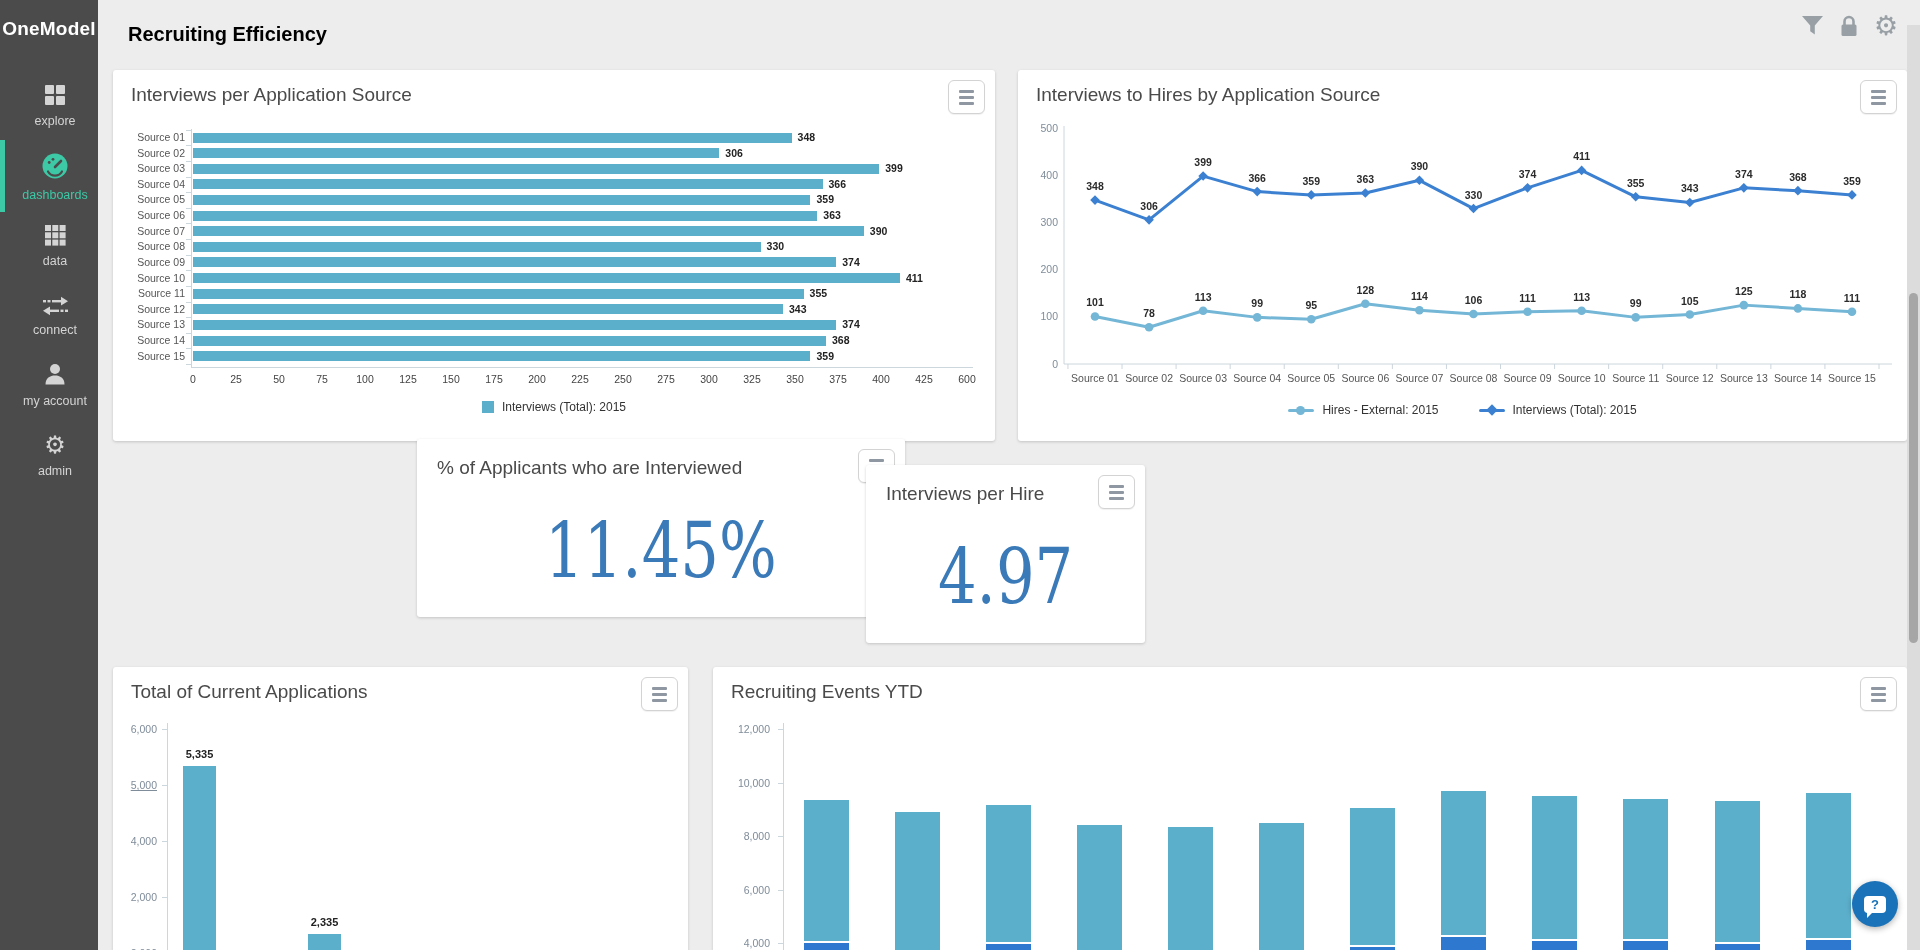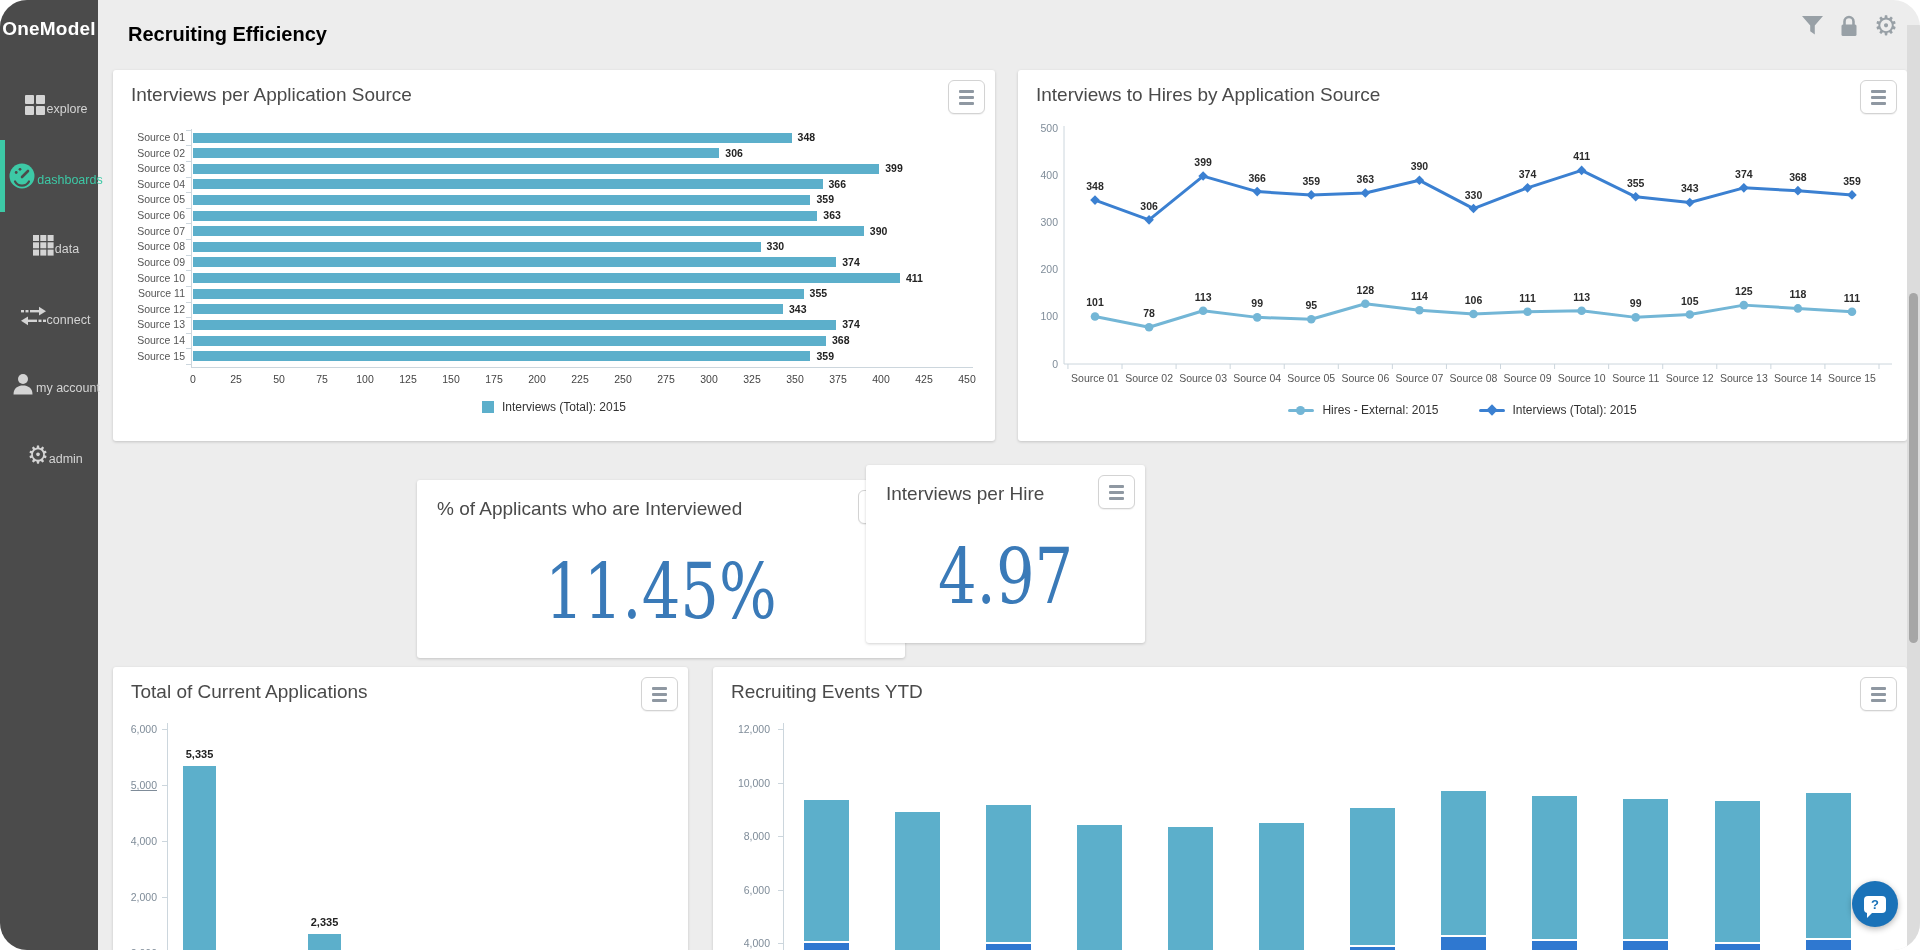--- a/index.html
+++ b/index.html
@@ -1,23 +1,23 @@
 <!DOCTYPE html>
 <html><head>
 <meta charset="utf-8">
 <style>
   html,body{margin:0;padding:0}
   .screen{position:relative;width:1920px;height:950px;overflow:hidden;background:#ededed;
-          font-family:"Liberation Sans",sans-serif;border-radius:27px;}
+          font-family:"Liberation Sans",sans-serif;}
 
   
   .sidebar{position:absolute;left:0;top:0;width:98px;height:950px;background:#4b4b4b;z-index:5}
   .logo{position:absolute;top:18px;left:0;width:98px;text-align:center;color:#fff;
         font-size:19px;font-weight:bold;letter-spacing:.2px}
-  .nav-item{position:absolute;left:0;width:110px;display:flex;flex-direction:row;
+  .nav-item{position:absolute;left:0;width:110px;display:flex;flex-direction:column;
             align-items:center;justify-content:center;cursor:pointer;color:#d4d4d4}
   .nav-item .nav-label{font-size:12.5px;margin-top:7px;color:#d4d4d4}
   .nav-item svg{display:block}
   .nav-item.active{color:#3dc9a6}
   .nav-item.active .nav-label{color:#3dc9a6}
   .nav-item.active::before{content:'';position:absolute;left:0;top:0;bottom:0;width:5px;background:#3dc9a6}
   .gear-glyph{font-family:"DejaVu Sans",sans-serif;font-size:24px;line-height:24px;color:#d4d4d4}
 
   
   .page-title{position:absolute;left:128px;top:10px;font-size:20px;color:#000000}
@@ -28,21 +28,21 @@
   
   .card{position:absolute;background:#fff;border-radius:3px;box-shadow:0 1px 3px rgba(0,0,0,.18)}
   .card-title{position:absolute;left:18px;top:14px;font-size:19px;color:#4a4a4a;white-space:nowrap}
   .menu-btn{position:absolute;right:10px;top:10px;width:37px;height:34px;border:1px solid #d3d3d3;
             border-radius:6px;background:#fff;display:flex;flex-direction:column;justify-content:center;
             align-items:center;gap:3px;cursor:pointer;box-shadow:0 1px 1px rgba(0,0,0,.06)}
   .menu-btn i{width:15px;height:3px;background:#8f98a2;border-radius:1px}
 
   #card-hbar{left:113px;top:70px;width:882px;height:371px}
   #card-line{left:1018px;top:70px;width:889px;height:371px}
-  #kpi-1{left:417px;top:480px;width:488px;height:178px}
+  #kpi-1{left:417px;top:439px;width:488px;height:178px}
   #kpi-2{left:866px;top:465px;width:279px;height:178px}
   #kpi-3{left:1167px;top:465px;width:429px;height:178px}
   #card-status{left:113px;top:667px;width:575px;height:360px}
   #card-events{left:713px;top:667px;width:1194px;height:360px}
 
   .plot{position:absolute;left:0;top:0;right:0;bottom:0;overflow:visible}
 
   
   .axis-v{position:absolute;width:1px;background:#ccd6dd}
   .axis-h{position:absolute;height:1px;background:#ccd6dd}
@@ -275,21 +275,21 @@
         <div class="xtick" style="left: 399px; top: 303px;">200</div>
         <div class="xtick" style="left: 442px; top: 303px;">225</div>
         <div class="xtick" style="left: 485px; top: 303px;">250</div>
         <div class="xtick" style="left: 528px; top: 303px;">275</div>
         <div class="xtick" style="left: 571px; top: 303px;">300</div>
         <div class="xtick" style="left: 614px; top: 303px;">325</div>
         <div class="xtick" style="left: 657px; top: 303px;">350</div>
         <div class="xtick" style="left: 700px; top: 303px;">375</div>
         <div class="xtick" style="left: 743px; top: 303px;">400</div>
         <div class="xtick" style="left: 786px; top: 303px;">425</div>
-        <div class="xtick" style="left: 829px; top: 303px;">450</div>
+        <div class="xtick" style="left: 829px; top: 303px;">600</div>
       </div>
     <div class="legend" style="top:330px">
       <span class="legend-item">
         <span class="swatch" style="background: rgb(92, 175, 203);"></span>
         <span>Interviews (Total): 2015</span>
       </span>
     </div>
   </section>
 
   <section class="card" id="card-line">

